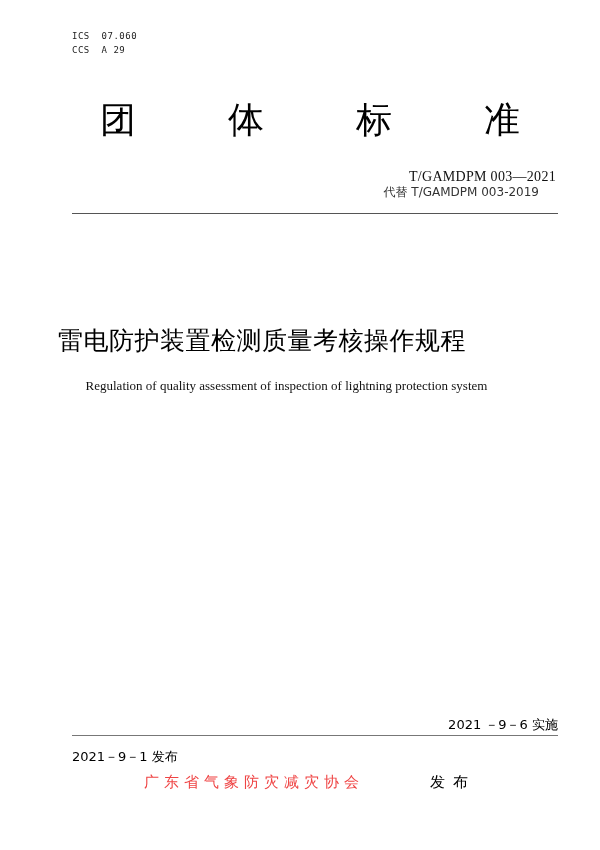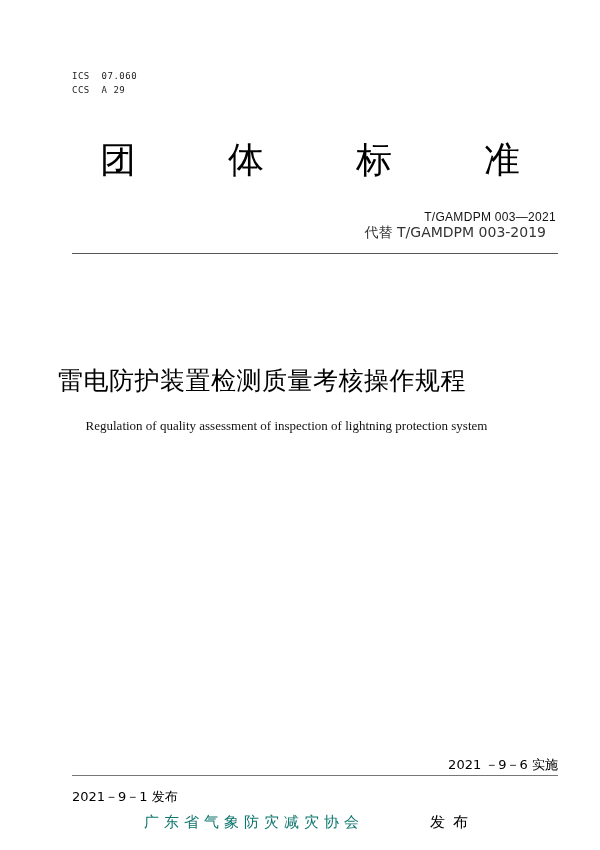--- a/index.html
+++ b/index.html
@@ -8,21 +8,21 @@
       background: #ffffff;
     }
     body {
       width: 600px;
       height: 850px;
       position: relative;
       overflow: hidden;
       color: #000000;
       font-family: "DejaVu Sans", "Liberation Sans", sans-serif;
     }
-    .abs { position: absolute; margin-top: 40px; }
+    .abs { position: absolute; }
 
     .class-codes {
       left: 72px;
       top: 29px;
       font-family: "DejaVu Sans Mono", "Liberation Mono", monospace;
       font-size: 9px;
       line-height: 14px;
       color: #222;
       letter-spacing: 0.5px;
     }
@@ -36,31 +36,31 @@
       justify-content: space-between;
       font-size: 36px;
       line-height: 48px;
       color: #000;
     }
     .doc-type span { display: inline-block; }
 
     .std-number {
       right: 44px;
       top: 168px;
-      font-family: Liberation Sans, sans-serif;
-      font-size: 12px;
+      font-family: Liberation Serif, serif;
+      font-size: 14px;
       line-height: 18px;
       text-align: right;
       color: #111;
       letter-spacing: 0.3px;
     }
     .std-replaces {
-      right: 54px;
+      right: 61px;
       top: 186px;
-      font-size: 14px;
+      font-size: 12px;
       line-height: 12px;
       text-align: left;
       color: #333;
     }
 
     .rule-top {
       left: 72px;
       top: 213px;
       width: 486px;
       height: 1px;
@@ -110,21 +110,21 @@
       height: 1px;
       background: #777;
     }
 
     .issuer {
       left: 144px;
       top: 772px;
       font-size: 15px;
       line-height: 20px;
       letter-spacing: 5px;
-      color: #0f766e;
+      color: #ef4444;
     }
     .issue-word {
       left: 430px;
       top: 772px;
       font-size: 15px;
       line-height: 20px;
       letter-spacing: 8px;
       color: #000;
       text-align: right;
     }

